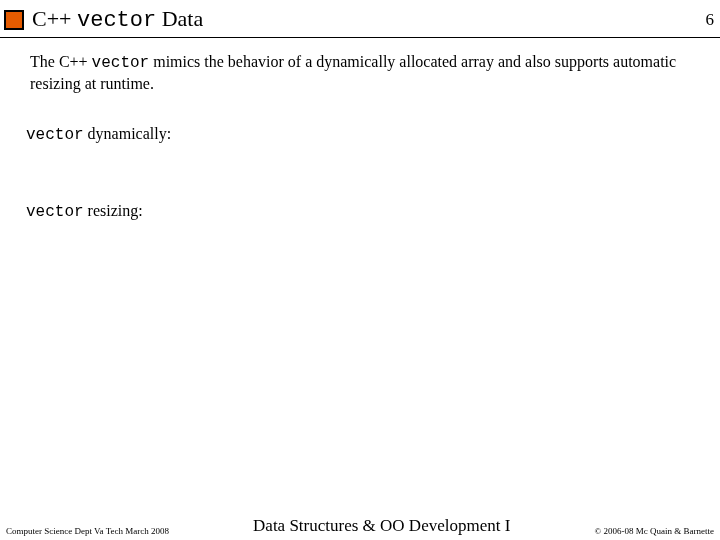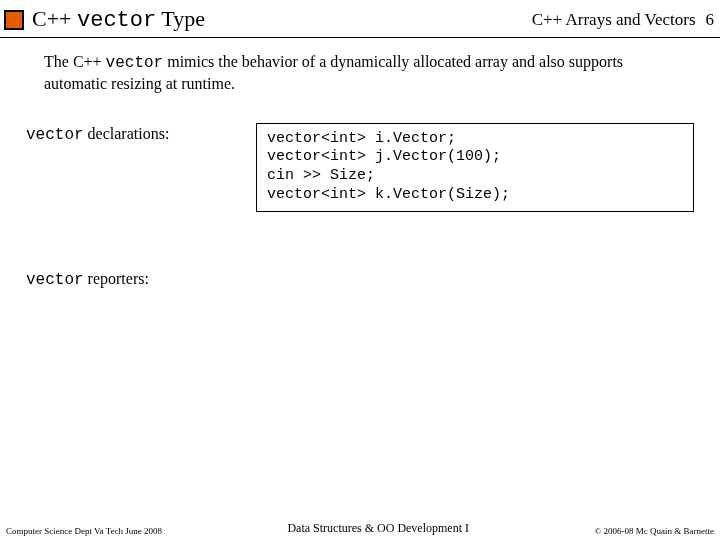--- a/index.html
+++ b/index.html
@@ -31,21 +31,21 @@
     flex-grow: 1;
   }
   .title .mono { font-family: "Courier New", monospace; }
   .chapter {
     font-size: 17px;
     margin-right: 10px;
     white-space: nowrap;
   }
   .pagenum { font-size: 17px; }
   .intro {
-    padding: 14px 30px 10px 44px;
+    padding: 14px 30px 10px 30px;
     font-size: 16px;
     line-height: 1.3;
   }
   .intro .mono { font-family: "Courier New", monospace; }
   .content {
     padding: 18px 26px 0 26px;
   }
   .row {
     display: flex;
     align-items: flex-start;
@@ -73,60 +73,55 @@
     right: 0;
     bottom: 4px;
     display: flex;
     justify-content: space-between;
     align-items: flex-end;
     padding: 0 6px;
     font-size: 9px;
     color: #000;
   }
   .footer-center {
-    font-size: 12px;
+    font-size: 17px;
     color: #000;
   }
 </style>
 </head>
 <body>
 
 <div class="header">
   <div class="orange-square"></div>
   <div class="title">
-    <span>C++ </span><span class="mono">vector</span><span> Type</span>
+    <span>C++ </span><span class="mono">vector</span><span> Data</span>
   </div>
-  <div class="chapter">C++ Arrays and Vectors</div>
   <div class="pagenum">6</div>
 </div>
 
 <div class="intro">
   <span>The C++ </span><span class="mono">vector</span><span> mimics the behavior of a dynamically allocated array and also supports automatic resizing at runtime.</span>
 </div>
 
 <div class="content">
 
   <div class="row">
     <div class="label">
-      <span class="mono">vector</span><span> declarations:</span>
+      <span class="mono">vector</span><span> dynamically:</span>
     </div>
-    <div class="codebox">vector&lt;int&gt; i.Vector;
-vector&lt;int&gt; j.Vector(100);
-cin &gt;&gt; Size;
-vector&lt;int&gt; k.Vector(Size);</div>
   </div>
 
   <div class="row">
   </div>
 
   <div class="row">
     <div class="label">
-      <span class="mono">vector</span><span> reporters:</span>
+      <span class="mono">vector</span><span> resizing:</span>
     </div>
   </div>
 
 </div>
 
 <div class="footer">
-  <div>Computer Science Dept Va Tech June 2008</div>
+  <div>Computer Science Dept Va Tech March 2008</div>
   <div class="footer-center">Data Structures &amp; OO Development I</div>
   <div>© 2006-08  Mc Quain &amp; Barnette</div>
 </div>
 
 </body></html>

